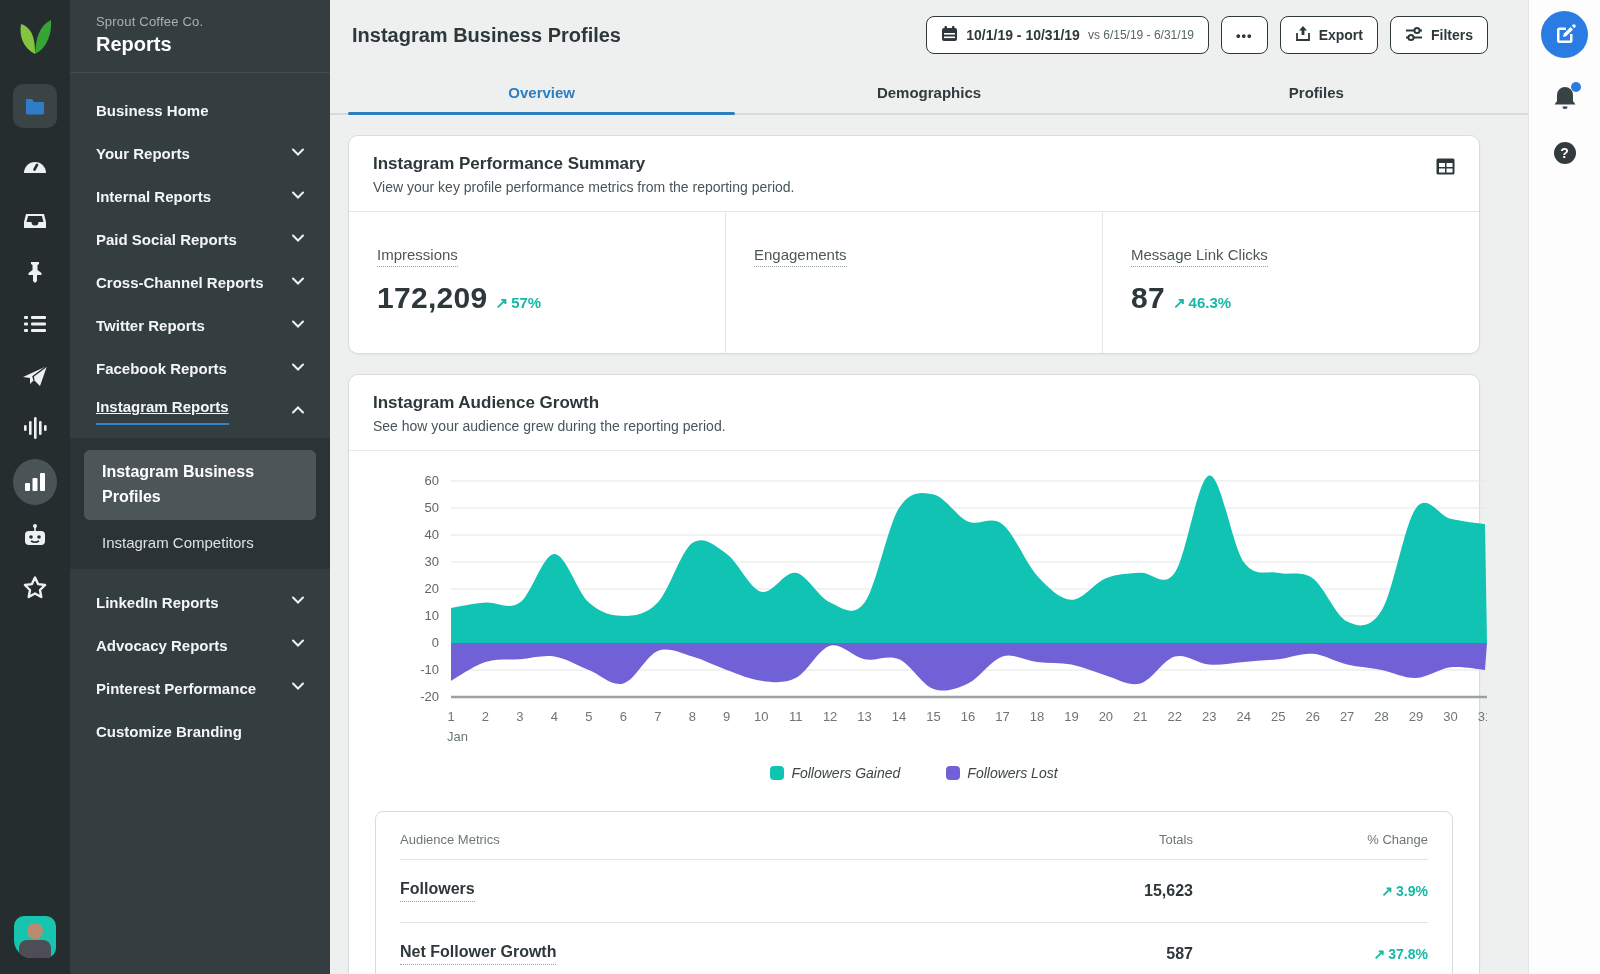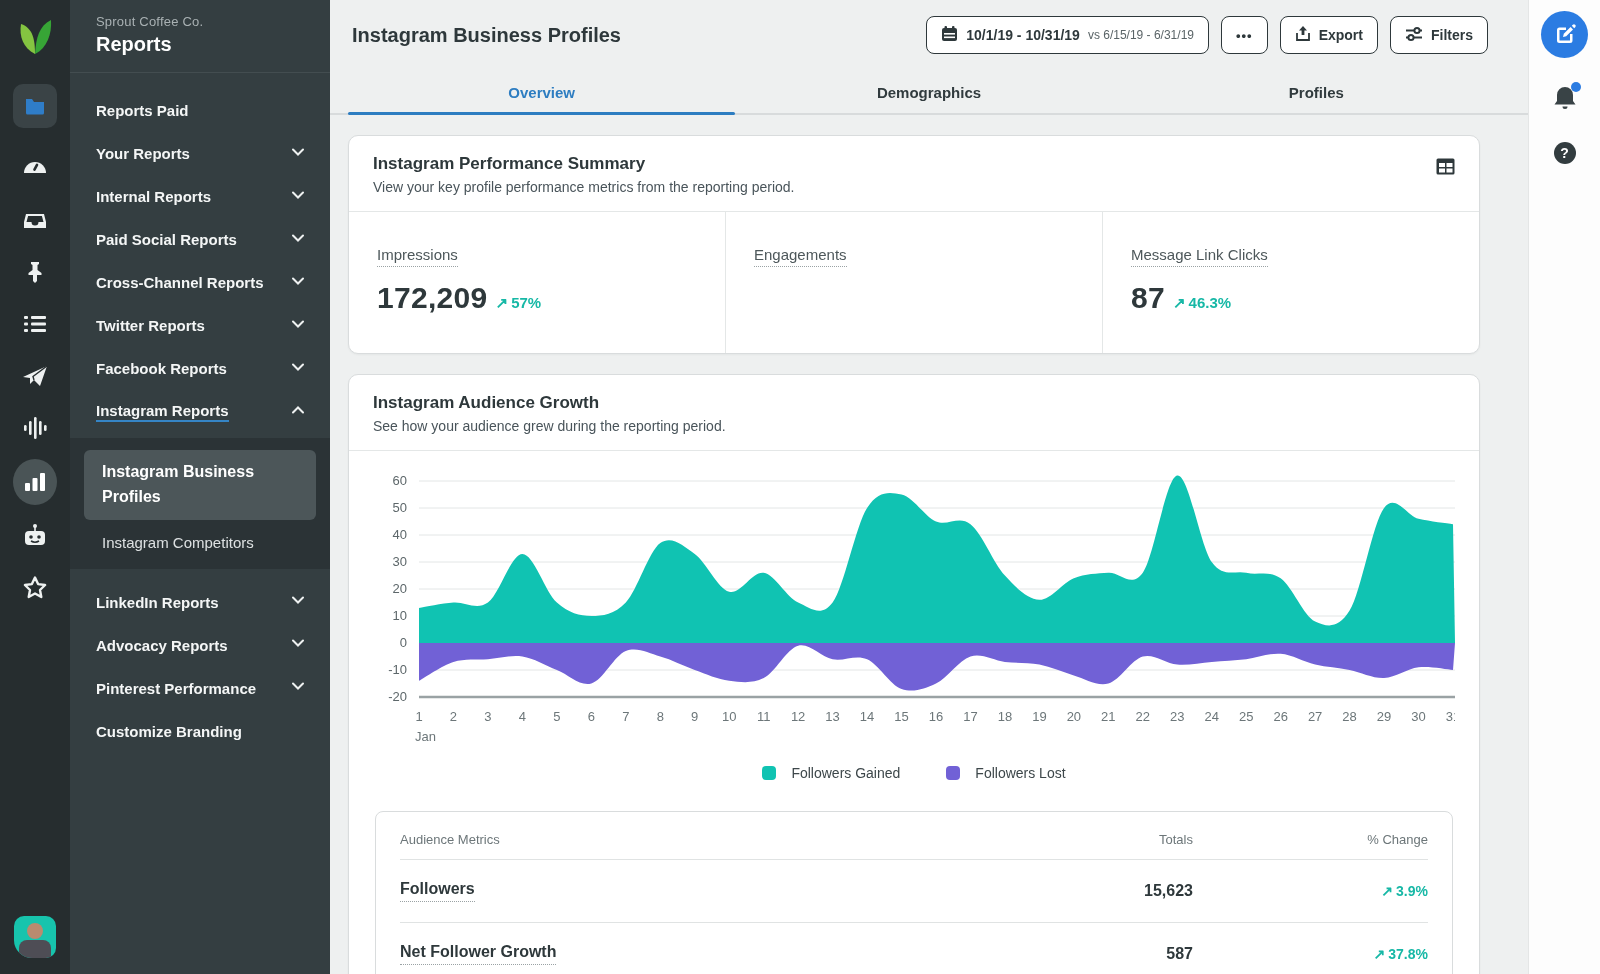--- a/index.html
+++ b/index.html
@@ -17,21 +17,21 @@
   .rail-avatar .head { position:absolute; left:13px; top:7px; width:16px; height:16px; border-radius:50%; background:#b98b6f; }
   .rail-avatar .body { position:absolute; left:5px; top:24px; width:32px; height:20px; border-radius:8px 8px 0 0; background:#4e4d55; }
 
   
   .sidebar { position:absolute; left:70px; top:0; width:260px; height:974px; background:#343e41; color:#f2f4f4; }
   .sb-head { padding:14px 26px 16px; border-bottom:1px solid #434d50; }
   .sb-company { font-size:13px; color:#a9b1b3; letter-spacing:.2px; }
   .sb-title { font-size:20px; font-weight:bold; color:#fff; margin-top:4px; }
   .sb-list { padding-top:16px; }
   .sb-item { height:43px; padding:0 26px; display:flex; align-items:center; justify-content:space-between; font-size:15px; font-weight:600; color:#f4f6f6; cursor:pointer; }
-  .sb-item .lbl.active-underline { border-bottom:2px solid #3585c6; padding-bottom:1px; }
+  .sb-item .lbl.active-underline { border-bottom:2px solid #3585c6; padding-bottom:8px;text-decoration:underline; }
   .chev { width:12px; height:12px; flex:0 0 auto; }
   .chev svg { display:block; }
   .chev.up svg { transform:rotate(180deg); }
   .sb-sub { background:#2b3336; padding:12px 14px; margin-top:5px; }
   .sb-sub-sel { background:#4c5659; border-radius:6px; padding:10px 18px; font-size:16px; font-weight:600; line-height:1.55; color:#fff; cursor:pointer; }
   .sb-sub-item { padding:14px 18px 6px; font-size:15px; color:#dde1e2; cursor:pointer; }
   .sb-lower { padding-top:12px; }
 
   
   .main { position:absolute; left:330px; right:72px; top:0; bottom:0; background:#eef0f0; }
@@ -57,23 +57,23 @@
 
   .metrics { display:flex; }
   .metric { flex:1; padding:34px 28px 38px; border-right:1px solid #e4e7e7; }
   .metric:last-child { border-right:none; }
   .metric-label { display:inline-block; font-size:15px; color:#4d575a; border-bottom:1px dotted #9aa2a4; padding-bottom:3px; cursor:pointer; }
   .metric-val-row { margin-top:14px; display:flex; align-items:baseline; gap:8px; }
   .metric-value { font-size:30px; font-weight:bold; color:#2e383b; letter-spacing:.3px; }
   .delta { font-size:15px; font-weight:bold; color:#17b8a6; }
   .arrow-up::before { content:"\2197"; font-weight:bold; margin-right:3px; }
 
-  .chart-wrap { padding:16px 24px 0; }
+  .chart-wrap { padding:16px 24px 0;margin-left:32px; }
   .legend { display:flex; justify-content:center; gap:46px; padding:10px 0 14px; }
-  .legend-item { display:flex; align-items:center; gap:15px; font-size:14px; color:#3d474a; }
+  .legend-item { display:flex; align-items:center; gap:7px; font-size:14px; color:#3d474a;font-style:italic; }
   .swatch { width:14px; height:14px; border-radius:4px; }
 
   .metrics-table { margin:16px 26px 40px; border:1px solid #d9dcdd; border-radius:8px; padding:0 24px; }
   .mt-head { display:flex; padding:20px 0 12px; border-bottom:1px solid #e0e3e3; font-size:13px; color:#6c7679;justify-content:flex-end; }
   .mt-row { display:flex; align-items:center; padding:20px 0; border-bottom:1px solid #e0e3e3; }
   .mt-col-metric { flex:1; }
   .mt-col-total { width:250px; text-align:right; }
   .mt-col-change { width:235px; text-align:right; }
   .mt-metric { display:inline-block; font-size:16px; font-weight:600; color:#2e383b; border-bottom:1px dotted #9aa2a4; padding-bottom:3px; cursor:pointer; }
   .mt-total { font-size:16px; font-weight:600; color:#2e383b; }
@@ -182,21 +182,21 @@
   </div>
 </div>
 
 <div class="sidebar">
   <div class="sb-head">
     <div class="sb-company">Sprout Coffee Co.</div>
     <div class="sb-title">Reports</div>
   </div>
   <div class="sb-list">
     <div class="sb-item">
-        <span class="lbl">Reports Paid</span>
+        <span class="lbl">Business Home</span>
       </div>
     <div class="sb-item">
         <span class="lbl">Your Reports</span>
         <span class="chev">
           <svg width="12" height="8" viewBox="0 0 12 8">
             <path d="M1 1.5 L6 6.5 L11 1.5" stroke="#eef1f1" stroke-width="2" fill="none" stroke-linecap="round"></path>
           </svg>
         </span>
       </div>
     <div class="sb-item">

